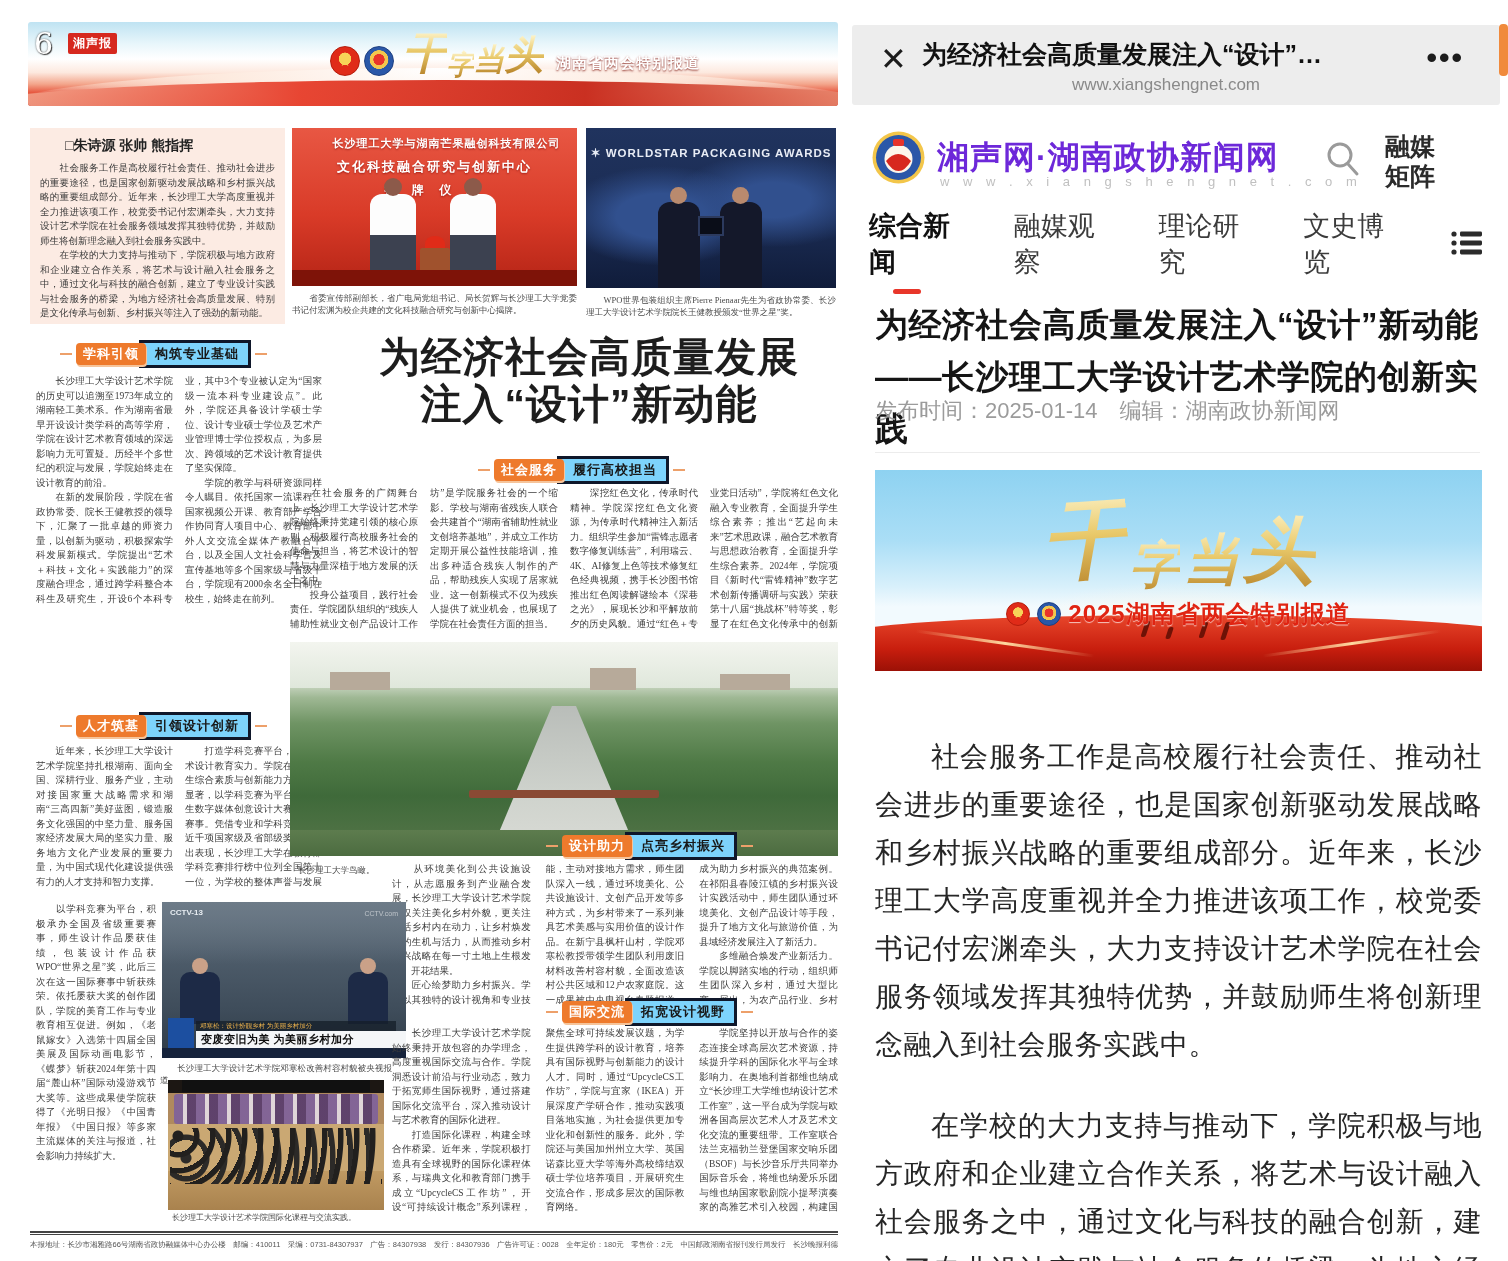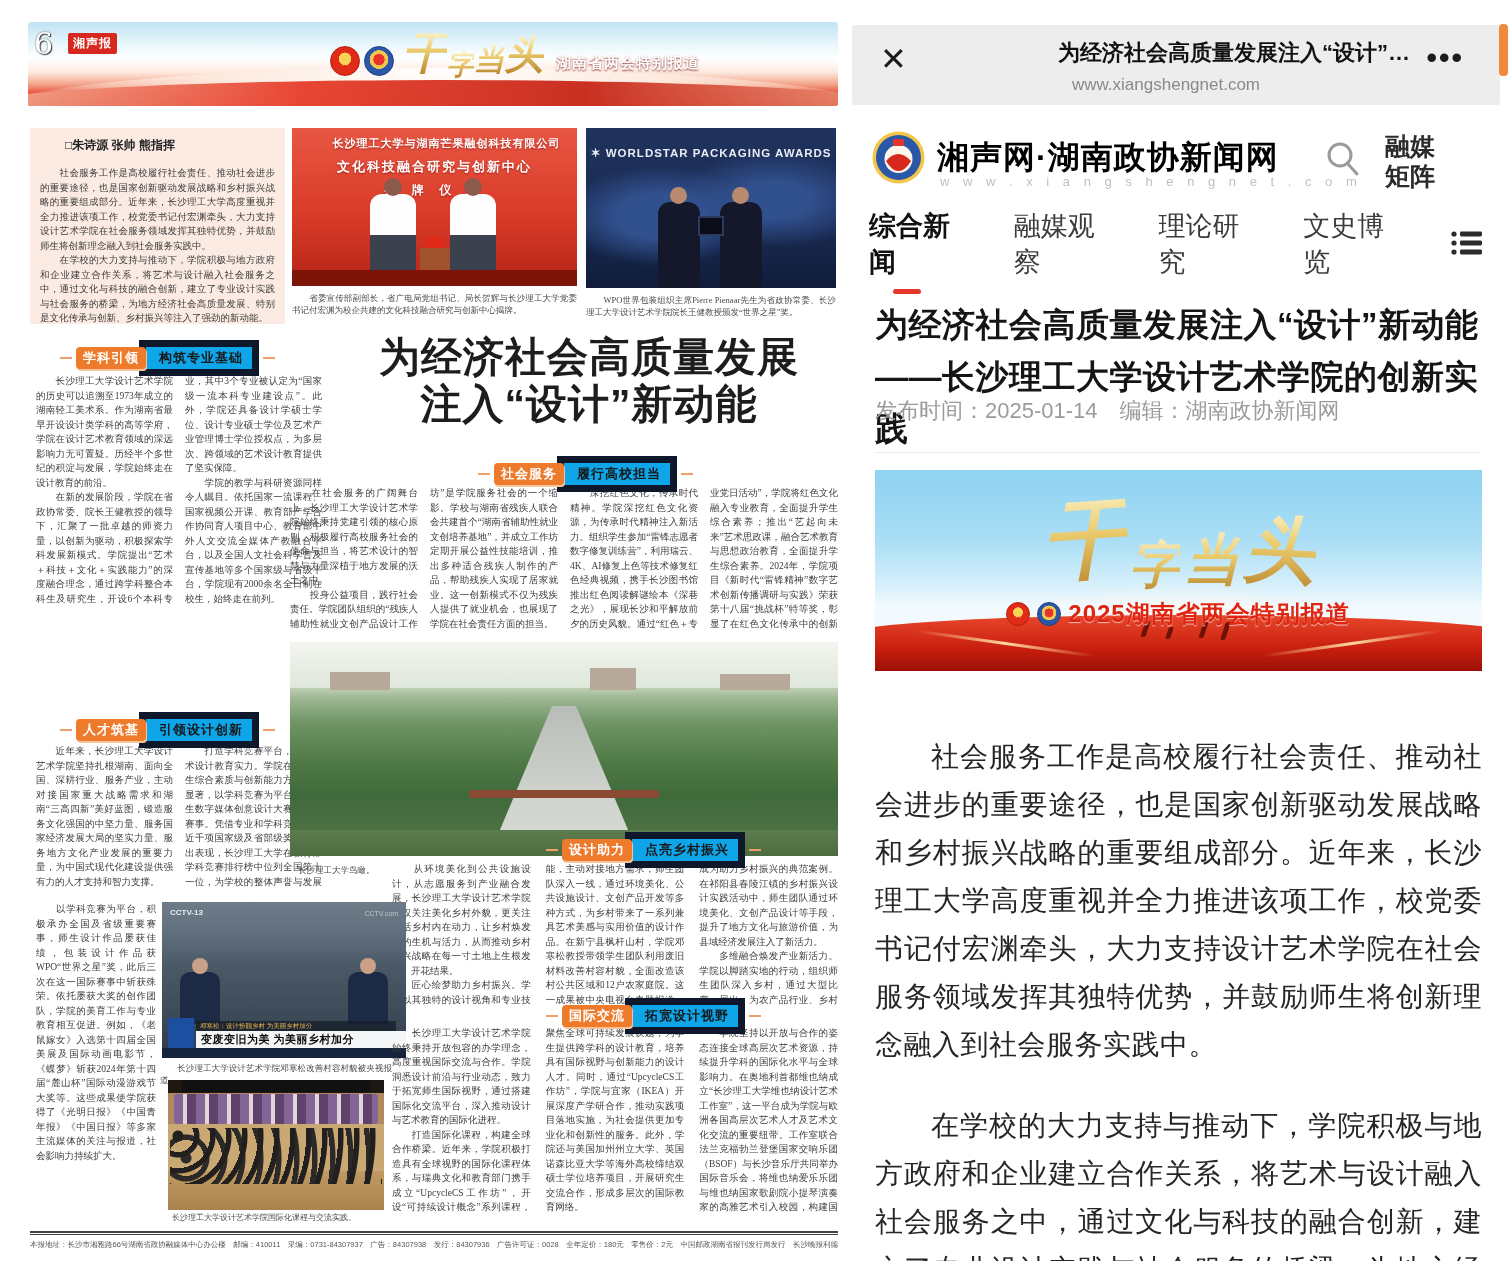--- a/index.html
+++ b/index.html
@@ -29,21 +29,21 @@
     border:1px solid #b51c0c; display:flex; align-items:center; justify-content:center; color:#f7d458; }
   .emblem-cppcc { border-radius:50%; background:radial-gradient(circle at 50% 45%,#e8332a 0 26%,#f2c64d 28% 44%,#2a57a8 46% 100%);
     border:1px solid #1d3f80; }
   .gold-title { font-family:"Liberation Serif", serif; font-weight:bold; font-style:italic;
     background:linear-gradient(180deg,#fdf3c9 5%,#e9c96a 45%,#b8842a 95%);
     -webkit-background-clip:text; background-clip:text; color:transparent; }
   .np-banner-sub { z-index:4; color:#fff; font-weight:bold; font-size:15px; letter-spacing:1px;
     text-shadow:0 1px 2px rgba(120,10,0,.8); }
 
   .pink-box { left:30px; top:128px; width:255px; height:196px; background:#fcebe3; padding:9px 10px; }
-  .pink-box .byline { font-size:12px; font-weight:bold; color:#222; margin-bottom:12px; font-family:"Liberation Sans",sans-serif;padding-left:25px; }
+  .pink-box .byline { font-size:14px; font-weight:bold; color:#222; margin-bottom:6px; font-family:"Liberation Sans",sans-serif;padding-left:25px; }
 
   .photo { overflow:hidden; }
   .photo1 { left:292px; top:128px; width:285px; height:158px;
     background:linear-gradient(180deg,#e85743 0%,#d93b28 55%,#b52416 100%); }
   .photo1 .ov { position:absolute; width:100%; text-align:center; color:#fff; font-weight:bold;
     text-shadow:0 1px 2px rgba(120,0,0,.6); font-family:"Liberation Sans",sans-serif; }
   .fig { position:absolute; border-radius:10px 10px 0 0; }
   .photo1 .man { width:46px; height:78px; bottom:14px; background:linear-gradient(180deg,#fdfdfd 0 52%,#3c4150 52% 100%); border-radius:12px 12px 0 0; }
   .photo1 .head { position:absolute; top:-16px; left:14px; width:18px; height:18px; border-radius:50%; background:#8c5a4a; }
   .photo1 .table { position:absolute; bottom:0; width:100%; height:16px; background:#7e1308; }
@@ -58,21 +58,21 @@
     font-size:11.5px; font-weight:bold; letter-spacing:1px; font-family:"Liberation Sans",sans-serif; }
   .photo2 .star { color:#e8ecf5; font-size:12px; }
   .photo2 .suit { width:42px; height:86px; bottom:0; background:#14182a; border-radius:12px 12px 0 0; }
   .photo2 .suit:before { content:""; position:absolute; top:-15px; left:12px; width:17px; height:17px; border-radius:50%; background:#b98a6e; }
   .photo2 .award { position:absolute; bottom:52px; left:112px; width:26px; height:20px; background:#0a0d18; border:2px solid #2c3a5e; }
 
   .badge { display:flex; align-items:center; z-index:5; font-family:"Liberation Sans",sans-serif; }
   .badge .dash { width:12px; height:2px; background:#eda06a; margin:0 4px; }
   .badge .tag { background:#ee7a2c; color:#fff; font-weight:bold; font-size:13px; padding:2px 7px;
     border-radius:4px; letter-spacing:1px; box-shadow:1px 2px 0 #f6c49a; z-index:2; }
-  .badge .ttl { border:7px solid #0f172a; background:#0ea5e9; color:#181818; font-weight:bold; font-size:13px;
+  .badge .ttl { border:3px solid #0f172a; background:#7dd3fc; color:#181818; font-weight:bold; font-size:13px;
     letter-spacing:1px; padding:2px 9px 2px 13px; margin-left:-7px; }
 
   .cols2 { column-count:2; column-gap:12px; }
   .cols3 { column-count:3; column-gap:15px; }
   .cols4 { column-count:4; column-gap:12px; }
 
   .np-headline { left:336px; top:334px; width:506px; text-align:center; font-family:"Liberation Sans",sans-serif; }
   .np-headline .h1 { font-size:41px; font-weight:900; color:#1d1d1d; line-height:47px; letter-spacing:1px; }
   .np-headline .h2 { font-size:22px; font-weight:bold; color:#2a2a2a; margin-top:9px; letter-spacing:1px; }
 
@@ -110,28 +110,28 @@
     color:#e0c27a; font-size:5px; text-align:center; line-height:12px; overflow:hidden; font-family:"Liberation Sans",sans-serif; }
 
   .np-footer-rule { left:30px; top:1231px; width:808px; border-top:2px solid #444; border-bottom:1px solid #444; height:4px; }
   .np-footer { left:30px; top:1240px; width:808px; font-size:7.5px; color:#555; text-align:center;
     font-family:"Liberation Sans",sans-serif; white-space:nowrap; overflow:hidden; }
 
   
   .webview { position:absolute; left:845px; top:0; width:663px; height:1261px; background:#fff; overflow:hidden; }
   .wv-bar { position:absolute; left:7px; top:25px; width:648px; height:80px; background:#ededed; border-radius:3px; }
   .wv-close { position:absolute; left:28px; top:18px; font-size:32px; color:#1c1c1c; line-height:1; font-weight:300; }
-  .wv-title { position:absolute; left:70px; right:90px; top:13px; text-align:right; font-size:22px;
+  .wv-title { position:absolute; left:70px; right:90px; top:13px; text-align:left; font-size:25px;
     font-weight:bold; color:#111; white-space:nowrap; overflow:hidden; }
   .wv-url { position:absolute; left:70px; right:90px; top:50px; text-align:center; font-size:17px; color:#8a8a8a; }
   .wv-more { position:absolute; right:36px; top:16px; font-size:30px; color:#1c1c1c; letter-spacing:2px; font-weight:bold; }
   .wv-scroll { position:absolute; left:654px; top:24px; width:9px; height:52px; background:#f08a3c; border-radius:4px; }
 
   .wv-logo { position:absolute; left:27px; top:131px; width:53px; height:53px; }
-  .wv-brand { position:absolute; left:92px; top:136px; font-size:32px; font-weight:bold; color:#000000; letter-spacing:1px; }
+  .wv-brand { position:absolute; left:92px; top:136px; font-size:32px; font-weight:bold; color:#6d28d9; letter-spacing:1px; }
   .wv-brand-url { position:absolute; left:95px; top:174px; font-size:13px; color:#c0c0c0; letter-spacing:5px; }
   .wv-search { position:absolute; left:478px; top:139px; width:40px; height:40px; }
   .wv-matrix { position:absolute; left:540px; top:131px; width:62px; font-size:25px; font-weight:bold; color:#2b2b2b;
     line-height:30px; white-space:pre-line; text-align:justify; }
 
   .wv-nav { position:absolute; left:24px; top:208px; width:615px; display:flex; align-items:center; }
   .wv-nav .item { font-size:27px; color:#3c3c3c; margin-right:43px; position:relative; }
   .wv-nav .item.active { color:#101010; font-weight:bold; }
   .wv-nav .item.active:after { content:""; position:absolute; left:24px; bottom:-14px; width:28px; height:5px;
     background:#e8362a; border-radius:3px; }

